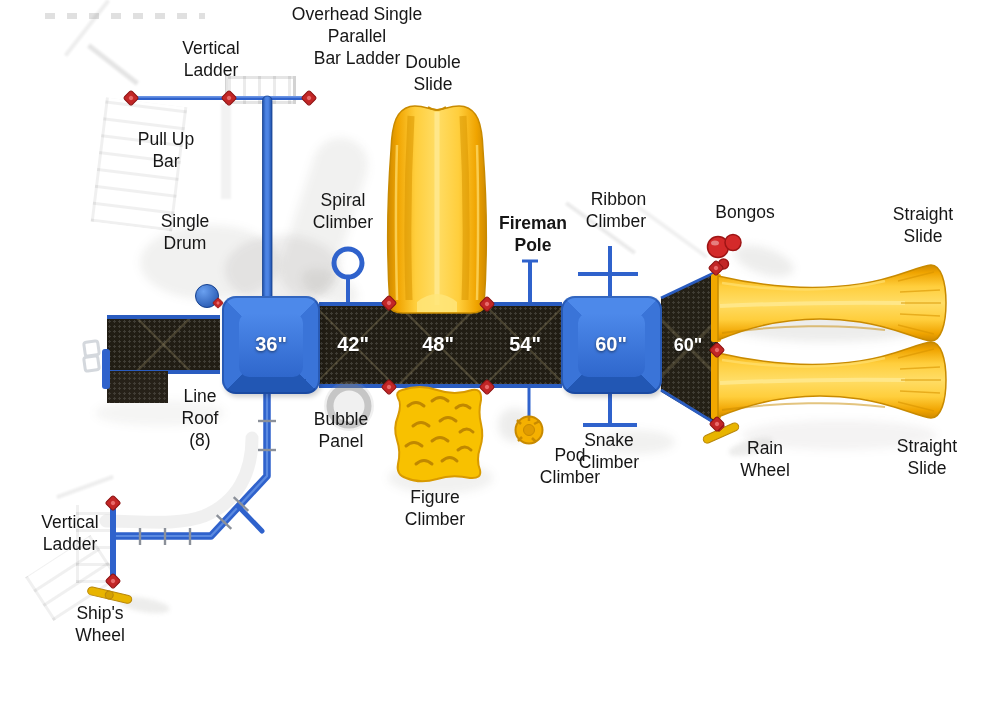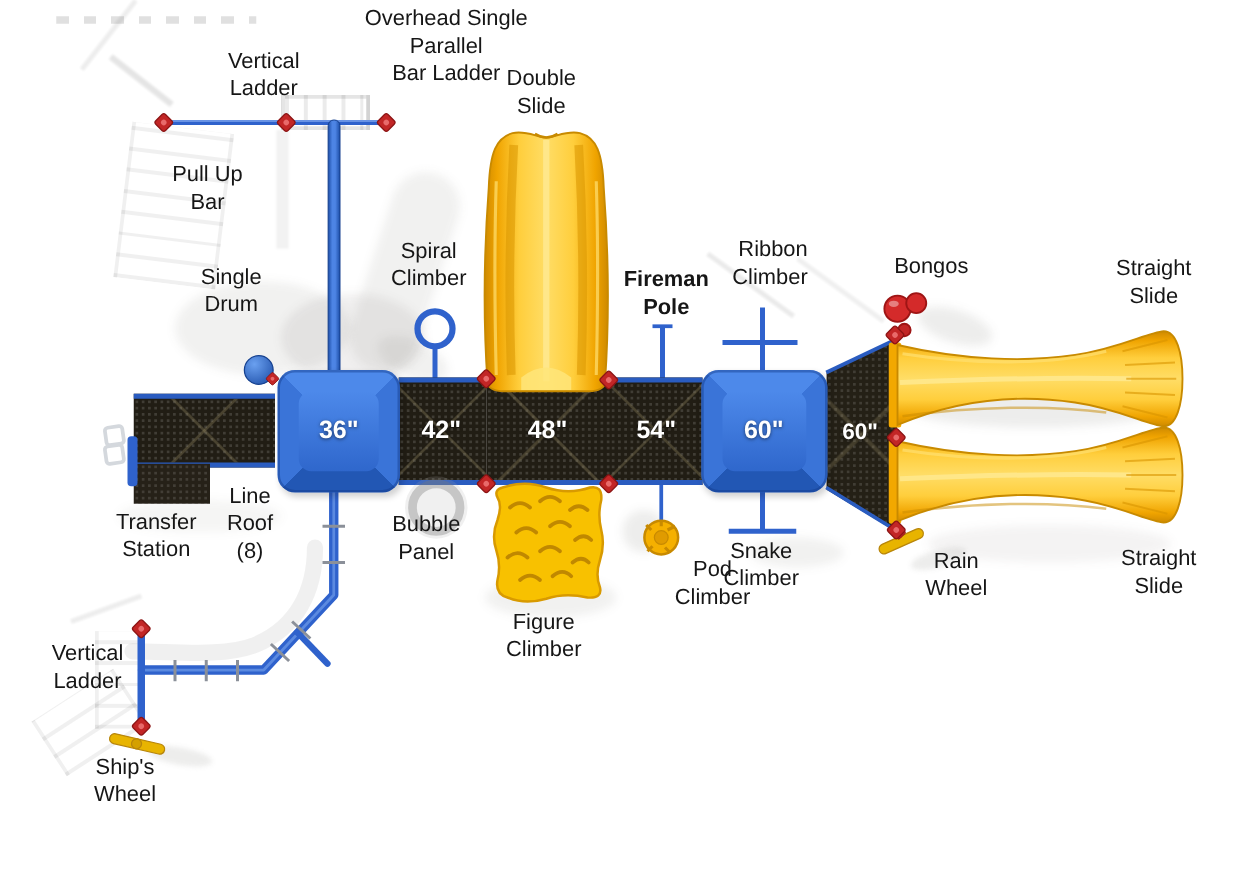--- a/index.html
+++ b/index.html
@@ -336,22 +336,20 @@
 Drum</div>
   <div class="lbl" style="left:343px;top:189px;">Spiral
 Climber</div>
   <div class="lbl" style="left:533px;top:212px;font-weight:bold;">Fireman
 Pole</div>
   <div class="lbl" style="left:616px;top:188px;text-align:right;">Ribbon
 Climber</div>
   <div class="lbl" style="left:745px;top:201px;">Bongos</div>
   <div class="lbl" style="left:923px;top:203px;">Straight
 Slide</div>
-  <div class="lbl" style="left:125px;top:406px;">Transfer
-Station</div>
   <div class="lbl" style="left:200px;top:385px;">Line
 Roof
 (8)</div>
   <div class="lbl" style="left:341px;top:408px;">Bubble
 Panel</div>
   <div class="lbl" style="left:435px;top:486px;text-align:center;">Figure
 Climber</div>
   <div class="lbl" style="left:527px;top:444px;margin-left:43px;">Pod
 Climber</div>
   <div class="lbl" style="left:609px;top:429px;">Snake

